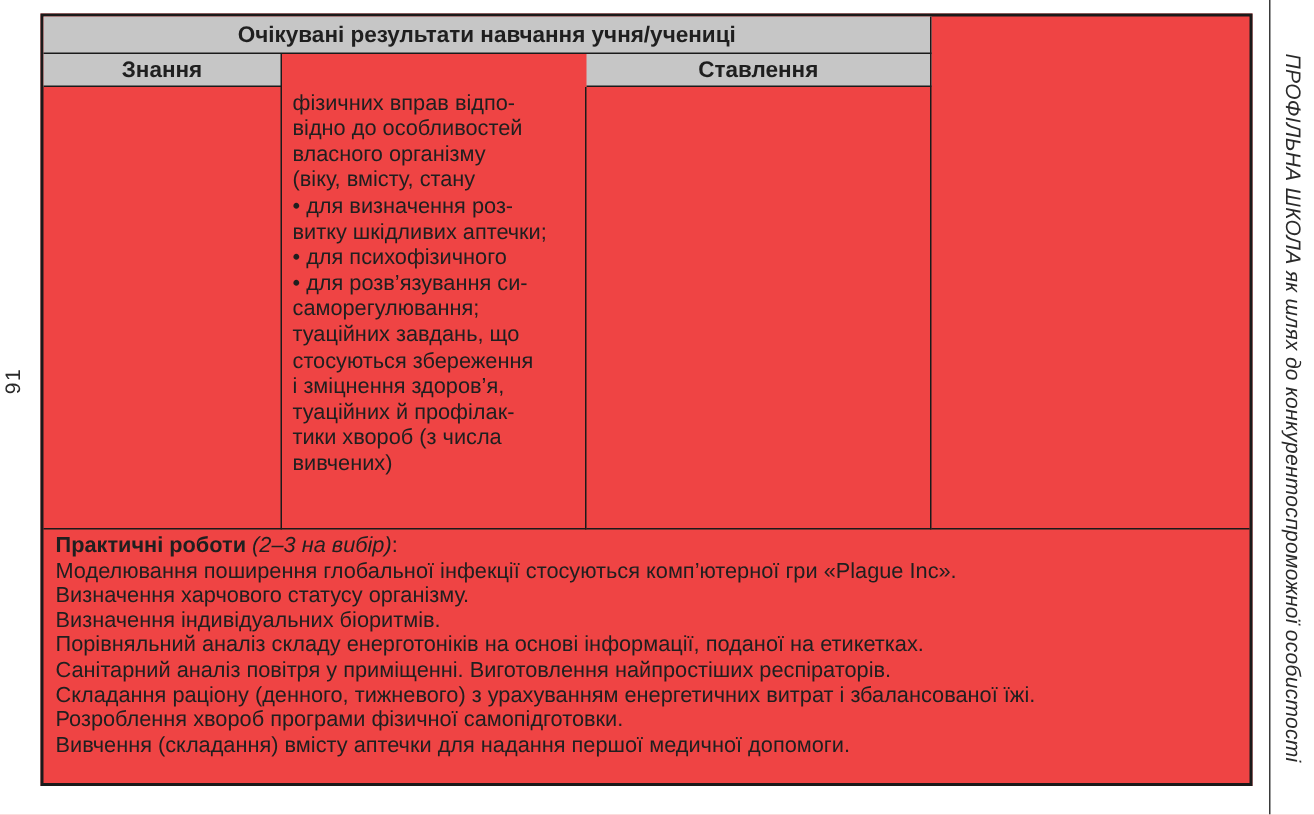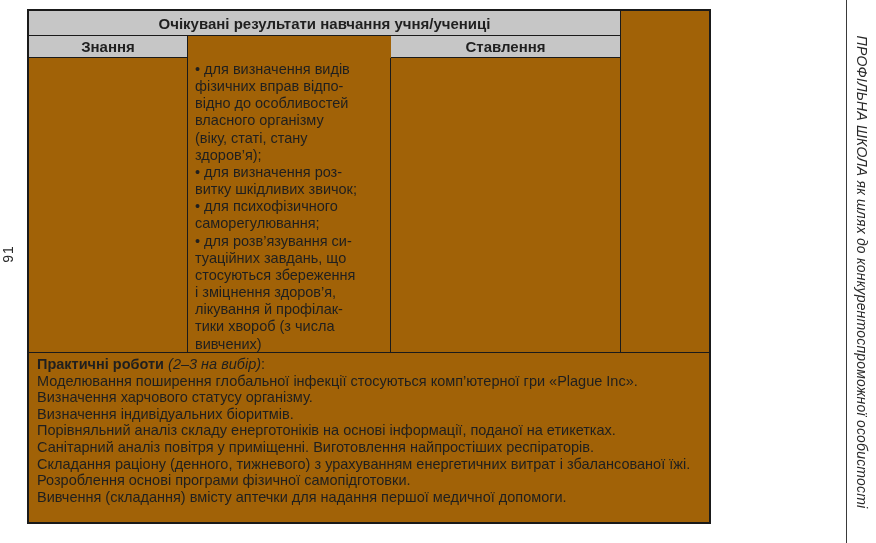--- a/index.html
+++ b/index.html
@@ -15,26 +15,26 @@
 
   
   .pagenum{
     position:absolute;left:0;top:276px;width:44px;height:20px;
     transform:rotate(-90deg);transform-origin:0 0;
     font-size:14px;text-align:center;color:#2a2a2a;letter-spacing:1px;
   }
 
   
   .doc-table{
-    position:absolute;left:27px;top:9px;width:684px;height:515px;
+    position:absolute;left:27px;top:9px;width:808px;height:515px;
     border:2px solid var(--border);
     display:grid;
     grid-template-columns:159px 203px 230px auto;
     grid-template-rows:25px 22px 295px auto;
-    background:#a16207;
+    background:#ef4444;
   }
   .cell{overflow:hidden;}
   .hdr{
     background:var(--header-bg);
     font-weight:bold;font-size:15px;
     display:flex;align-items:center;justify-content:center;text-align:center;
   }
   .b-r{border-right:1.5px solid var(--border);}
   .b-b{border-bottom:1.5px solid var(--border);}
 
@@ -87,55 +87,53 @@
 
 
     <div class="cell hdr hdr-knowledge b-r b-b">Знання</div>
 
 
     <div class="cell hdr hdr-attitude b-r b-b">Ставлення</div>
 
     <div class="cell cell-knowledge b-r b-b"></div>
 
     <div class="cell cell-activity b-r b-b">
-        <div class="act-line">• для визначення видів</div>
         <div class="act-line">фізичних вправ відпо-</div>
         <div class="act-line">відно до особливостей</div>
         <div class="act-line">власного організму</div>
-        <div class="act-line">(віку, статі, стану</div>
-        <div class="act-line">здоров’я);</div>
+        <div class="act-line">(віку, вмісту, стану</div>
         <div class="act-line">• для визначення роз-</div>
-        <div class="act-line">витку шкідливих звичок;</div>
+        <div class="act-line">витку шкідливих аптечки;</div>
         <div class="act-line">• для психофізичного</div>
+        <div class="act-line">• для розв’язування си-</div>
         <div class="act-line">саморегулювання;</div>
-        <div class="act-line">• для розв’язування си-</div>
         <div class="act-line">туаційних завдань, що</div>
         <div class="act-line">стосуються збереження</div>
         <div class="act-line">і зміцнення здоров’я,</div>
-        <div class="act-line">лікування й профілак-</div>
+        <div class="act-line">туаційних й профілак-</div>
         <div class="act-line">тики хвороб (з числа</div>
         <div class="act-line">вивчених)</div>
       </div>
 
     <div class="cell cell-attitude b-r b-b"></div>
 
     <div class="cell cell-content b-b"></div>
 
     <div class="cell practical">
       <div class="pr-title">
         <span class="bold">Практичні роботи</span><span class="italic"> (2–3 на вибір)</span><span>:</span>
       </div>
       <div>
           <div class="pr-line">Моделювання поширення глобальної інфекції стосуються комп’ютерної гри «Plague Inc».</div>
           <div class="pr-line">Визначення харчового статусу організму.</div>
           <div class="pr-line">Визначення індивідуальних біоритмів.</div>
           <div class="pr-line">Порівняльний аналіз складу енерготоніків на основі інформації, поданої на етикетках.</div>
           <div class="pr-line">Санітарний аналіз повітря у приміщенні. Виготовлення найпростіших респіраторів.</div>
           <div class="pr-line">Складання раціону (денного, тижневого) з урахуванням енергетичних витрат і збалансованої їжі.</div>
-          <div class="pr-line">Розроблення основі програми фізичної самопідготовки.</div>
+          <div class="pr-line">Розроблення хвороб програми фізичної самопідготовки.</div>
           <div class="pr-line">Вивчення (складання) вмісту аптечки для надання першої медичної допомоги.</div>
         </div>
     </div>
 
   </div>
 
   <div class="side-rule"></div>
 
   <div class="side-note">ПРОФІЛЬНА ШКОЛА як шлях до конкурентоспроможної особистості</div>
 

